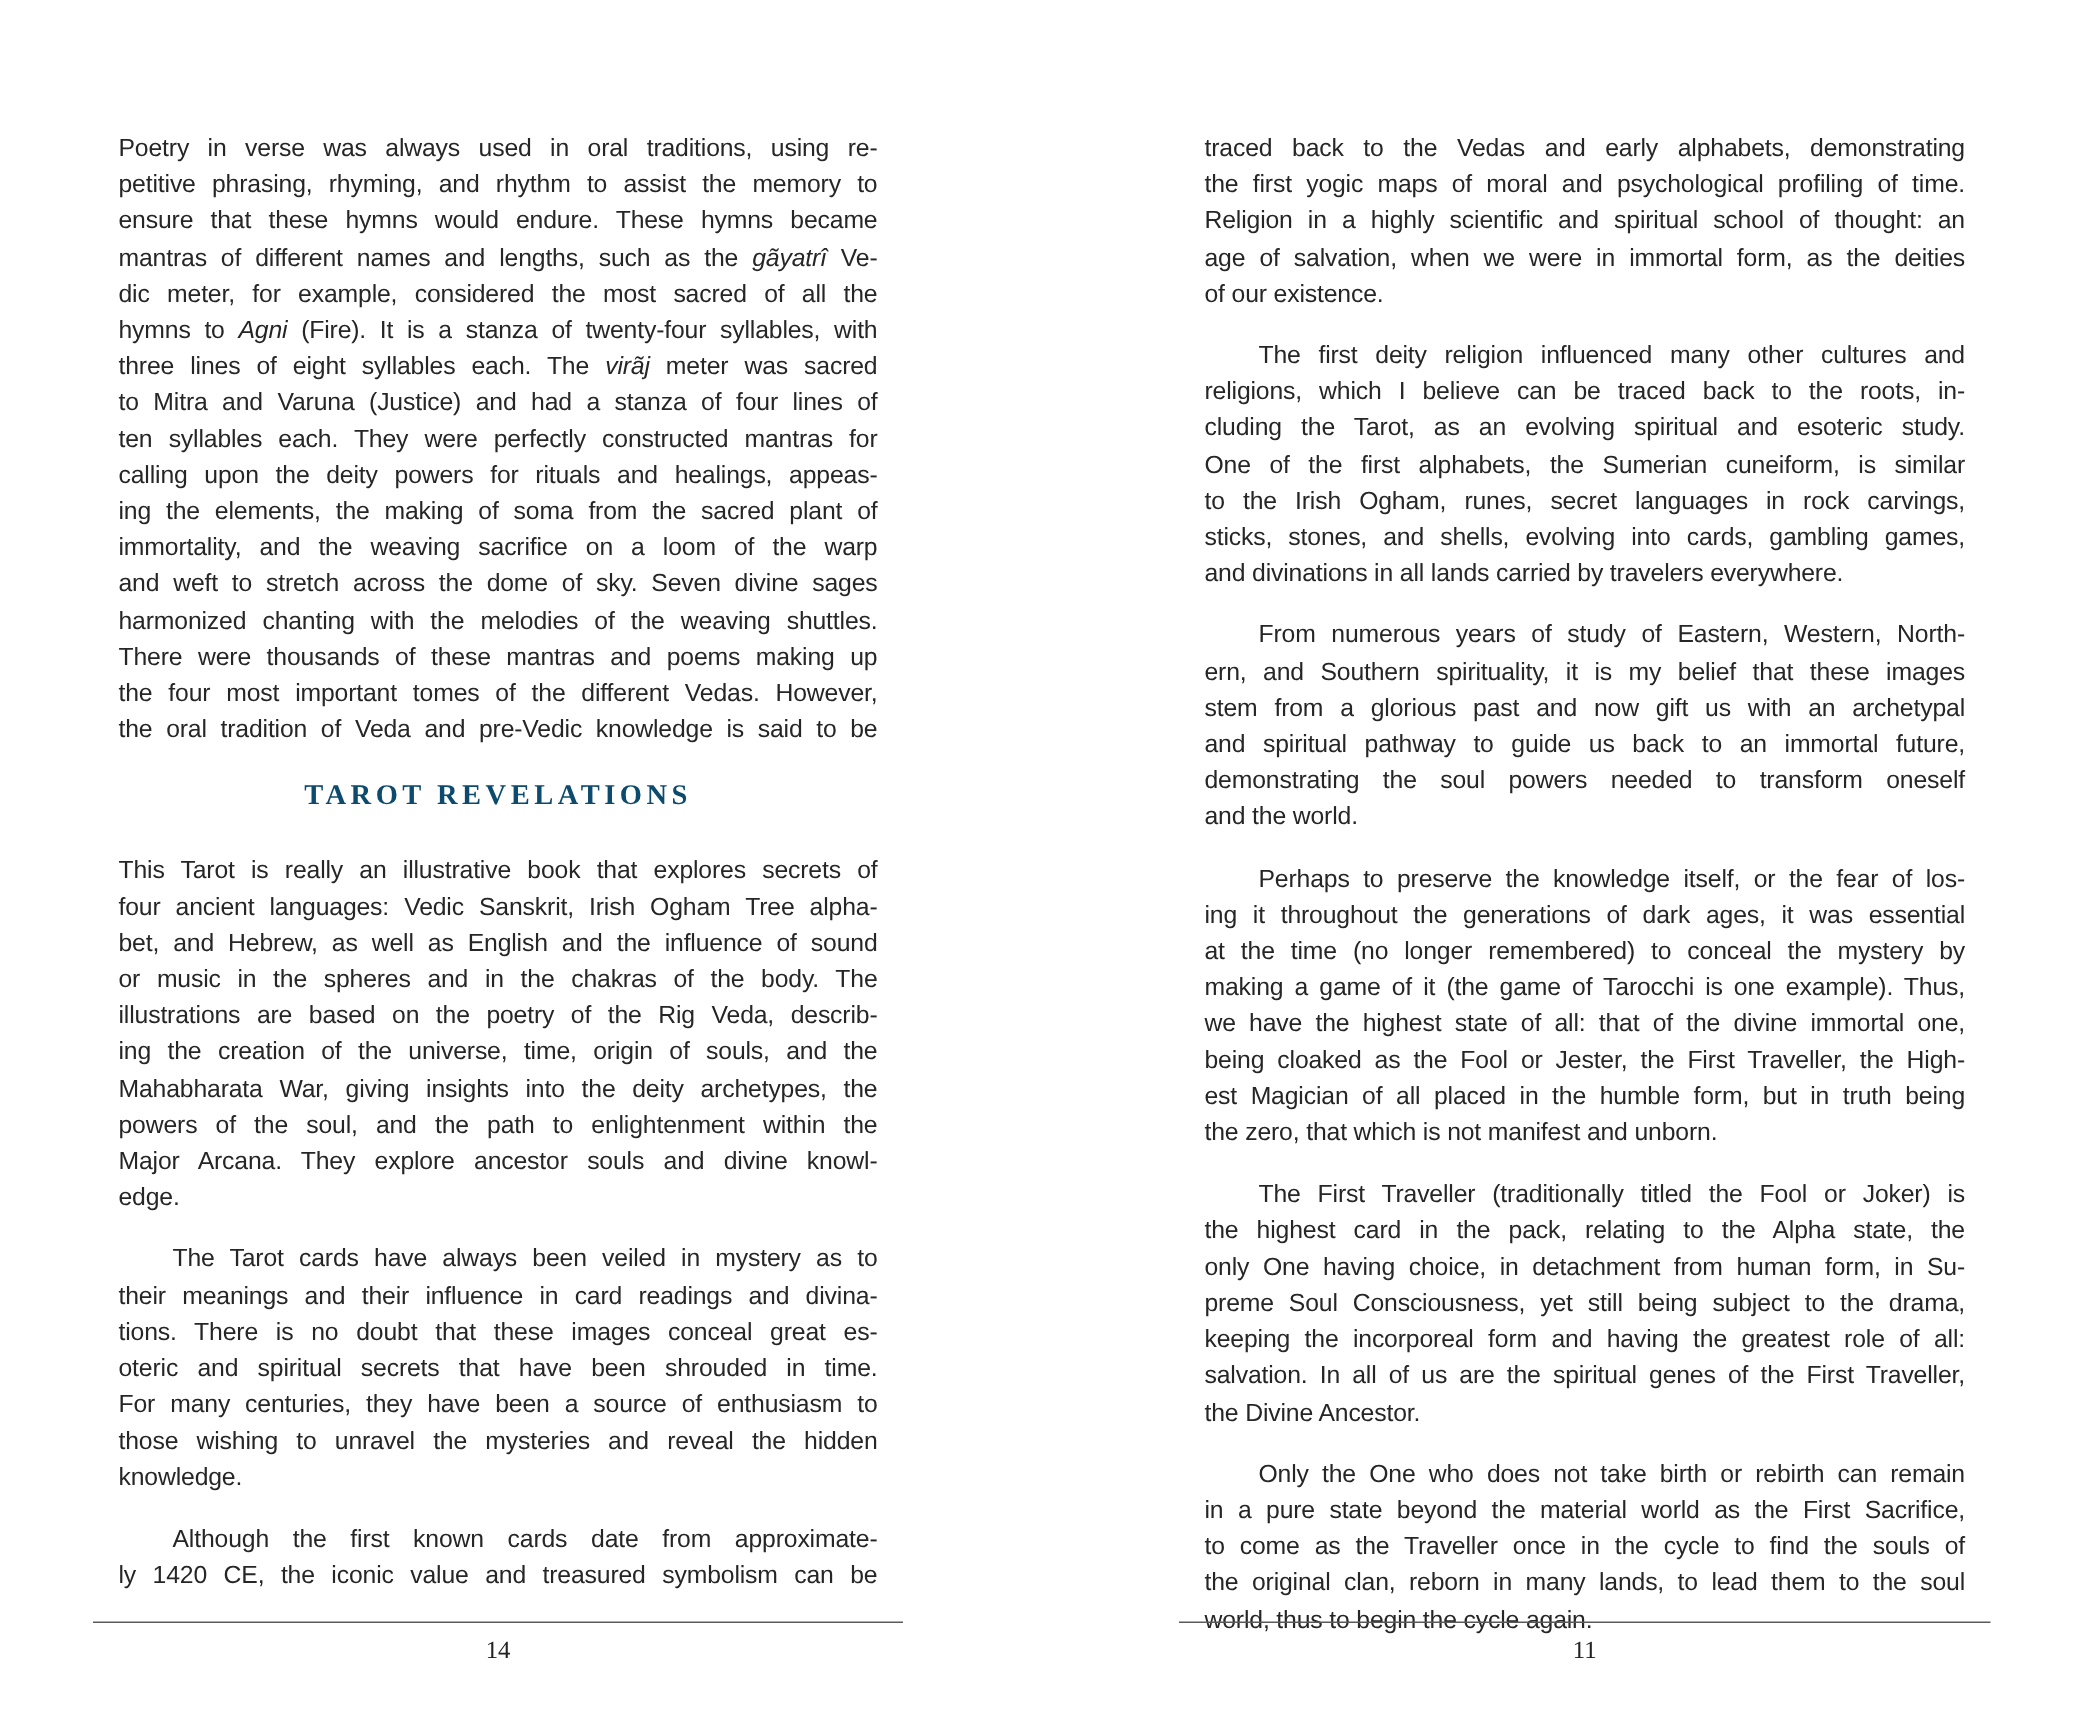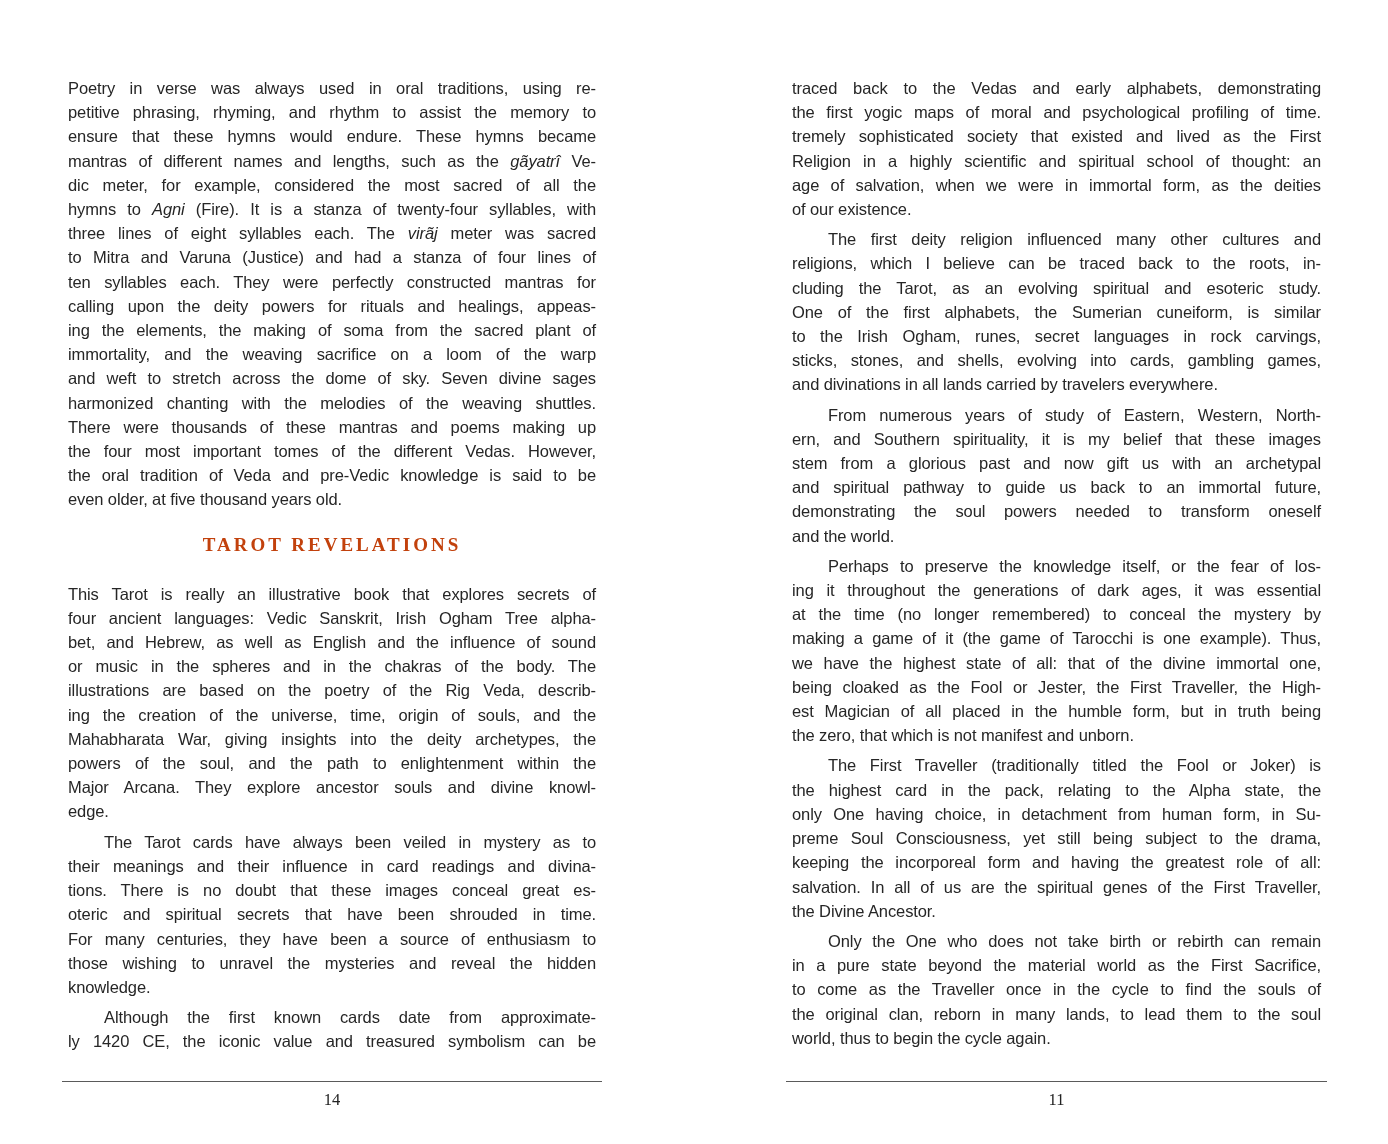--- a/index.html
+++ b/index.html
@@ -23,21 +23,21 @@
     position: absolute;
     top: 70px;
     height: 1060px;
   }
   .page-left  { left: 62px;  width: 540px; }
   .page-right { left: 786px; width: 541px; }
   .page-body {
     width: 100%;
   }
   .para {
-    margin: 6px;
+    margin: 17px;
   }
   .line {
     font-size: 16.5px;
     line-height: 24.2px;
     letter-spacing: -0.1px;
     text-align: justify;
     text-align-last: justify;
     color: #262626;
   }
   .line.last {
@@ -49,21 +49,21 @@
   .italic {
     font-style: italic;
   }
   .section-heading {
     font-family: "Liberation Serif", serif;
     font-weight: 700;
     font-size: 19px;
     line-height: 24px;
     letter-spacing: 3px;
     text-align: center;
-    color: #c2410c;
+    color: #0c4a6e;
     margin: 21px 0 25px 0;
   }
   .page-footer {
     position: absolute;
     top: 1011px;
     left: 0;
     right: 0;
   }
   .footer-rule {
     height: 0;
@@ -95,21 +95,20 @@
           <div class="line">to Mitra and Varuna (Justice) and had a stanza of four lines of</div>
           <div class="line">ten syllables each. They were perfectly constructed mantras for</div>
           <div class="line">calling upon the deity powers for rituals and healings, appeas-</div>
           <div class="line">ing the elements, the making of soma from the sacred plant of</div>
           <div class="line">immortality, and the weaving sacrifice on a loom of the warp</div>
           <div class="line">and weft to stretch across the dome of sky. Seven divine sages</div>
           <div class="line">harmonized chanting with the melodies of the weaving shuttles.</div>
           <div class="line">There were thousands of these mantras and poems making up</div>
           <div class="line">the four most important tomes of the different Vedas. However,</div>
           <div class="line">the oral tradition of Veda and pre-Vedic knowledge is said to be</div>
-          <div class="line last">even older, at five thousand years old.</div>
         </div>
         <div class="section-heading">TAROT REVELATIONS</div>
         <div class="para">
           <div class="line">This Tarot is really an illustrative book that explores secrets of</div>
           <div class="line">four ancient languages: Vedic Sanskrit, Irish Ogham Tree alpha-</div>
           <div class="line">bet, and Hebrew, as well as English and the influence of sound</div>
           <div class="line">or music in the spheres and in the chakras of the body. The</div>
           <div class="line">illustrations are based on the poetry of the Rig Veda, describ-</div>
           <div class="line">ing the creation of the universe, time, origin of souls, and the</div>
           <div class="line">Mahabharata War, giving insights into the deity archetypes, the</div>
@@ -135,21 +134,20 @@
       <div class="footer-rule"></div>
       <div class="page-number">14</div>
     </div>
   </div>
 
   <div class="page page-right">
     <div class="page-body">
         <div class="para">
           <div class="line">traced back to the Vedas and early alphabets, demonstrating</div>
           <div class="line">the first yogic maps of moral and psychological profiling of time.</div>
-          <div class="line">tremely sophisticated society that existed and lived as the First</div>
           <div class="line">Religion in a highly scientific and spiritual school of thought: an</div>
           <div class="line">age of salvation, when we were in immortal form, as the deities</div>
           <div class="line last">of our existence.</div>
         </div>
         <div class="para">
           <div class="line indent">The first deity religion influenced many other cultures and</div>
           <div class="line">religions, which I believe can be traced back to the roots, in-</div>
           <div class="line">cluding the Tarot, as an evolving spiritual and esoteric study.</div>
           <div class="line">One of the first alphabets, the Sumerian cuneiform, is similar</div>
           <div class="line">to the Irish Ogham, runes, secret languages in rock carvings,</div>

